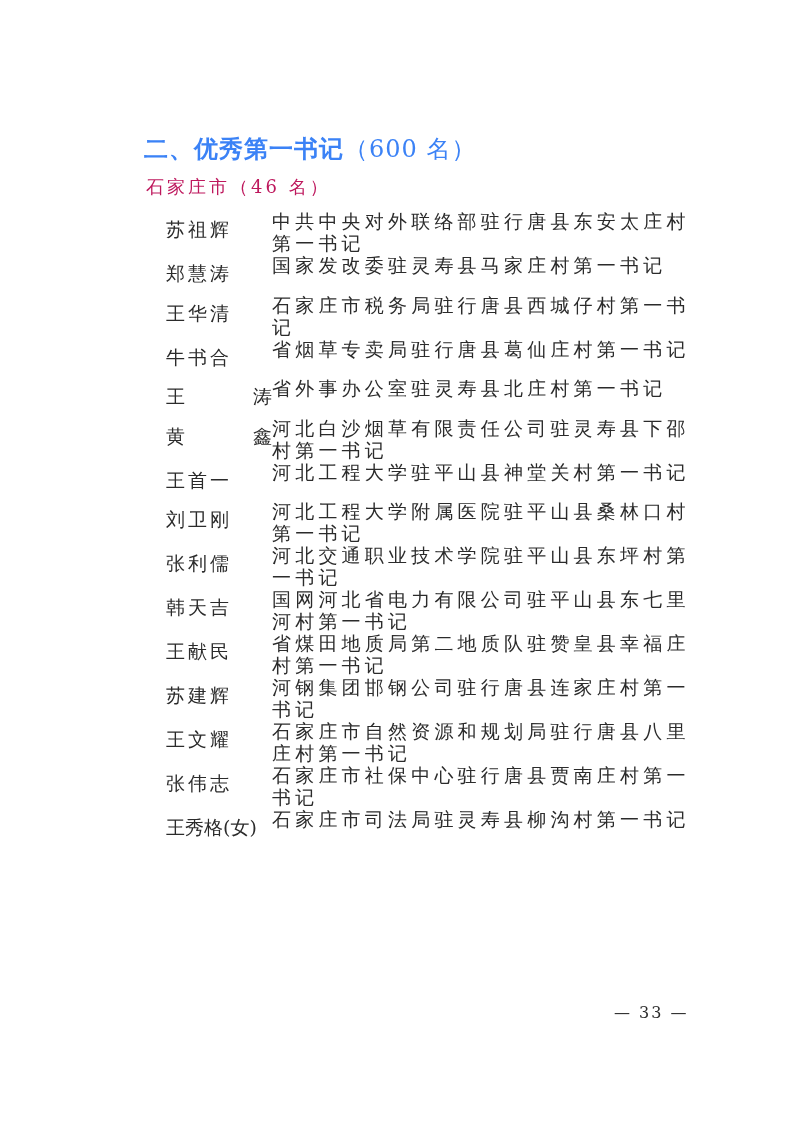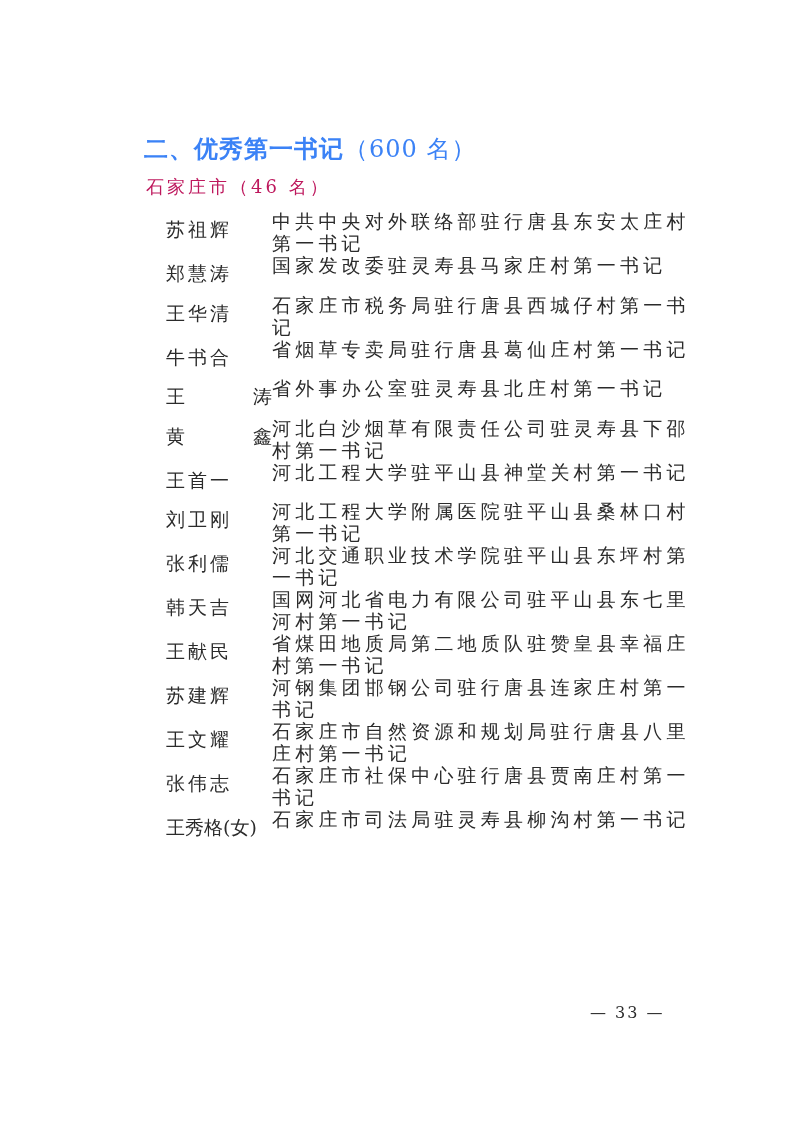--- a/index.html
+++ b/index.html
@@ -83,21 +83,21 @@
       flex: 1 1 auto;
       width: 440px;
       font-size: 19px;
       line-height: 22px;
       letter-spacing: 4.2px;
       color: #2b2b2b;
       word-break: break-all;
     }
     .page-number {
       position: absolute;
-      left: 590px;
+      left: 614px;
       top: 1003px;
       font-size: 16px;
       color: #2b2b2b;
       white-space: nowrap;
       letter-spacing: 2px;
     }
   </style>
 </head>
 <body>
 

